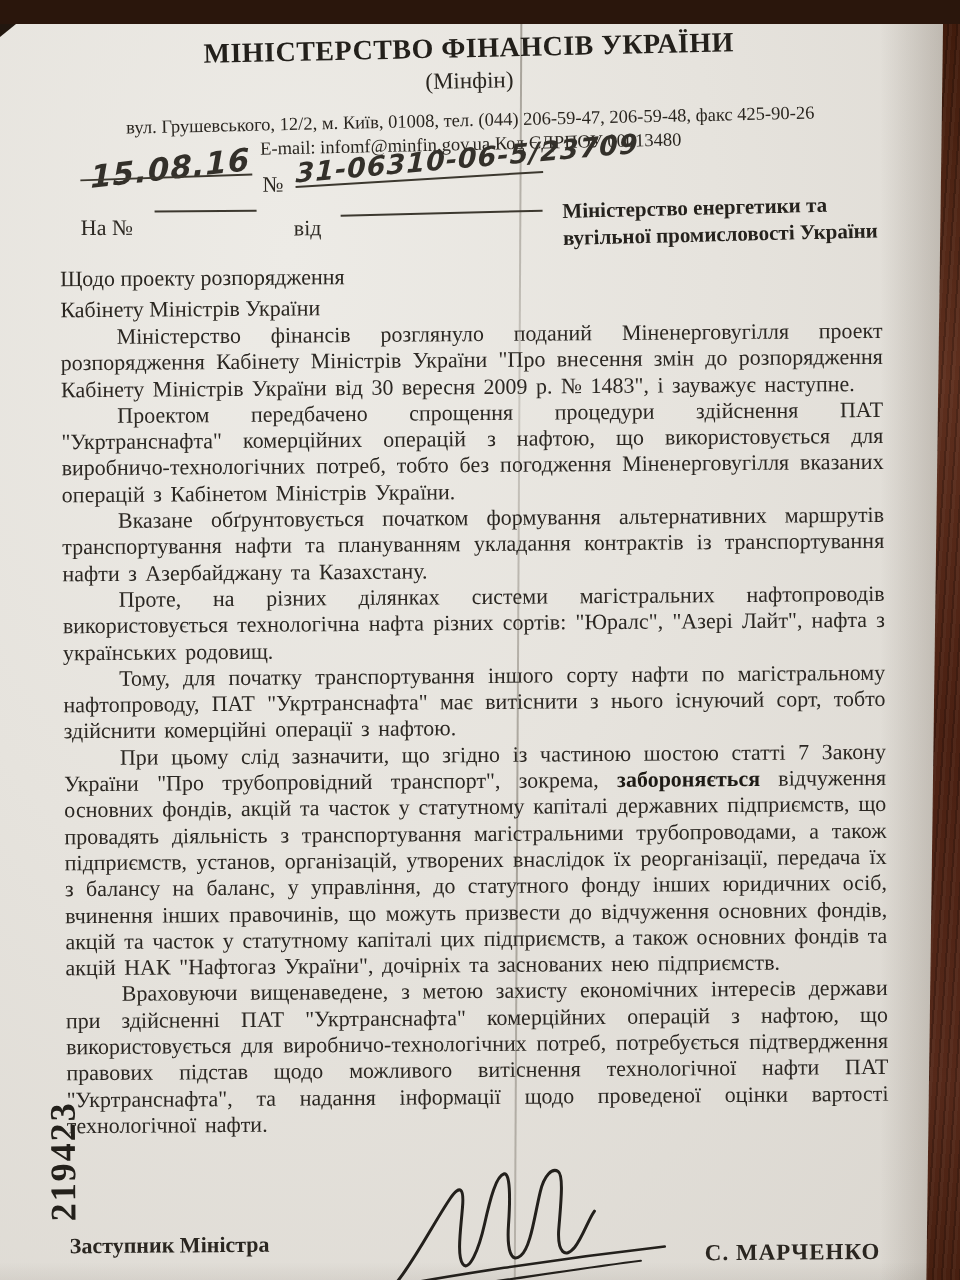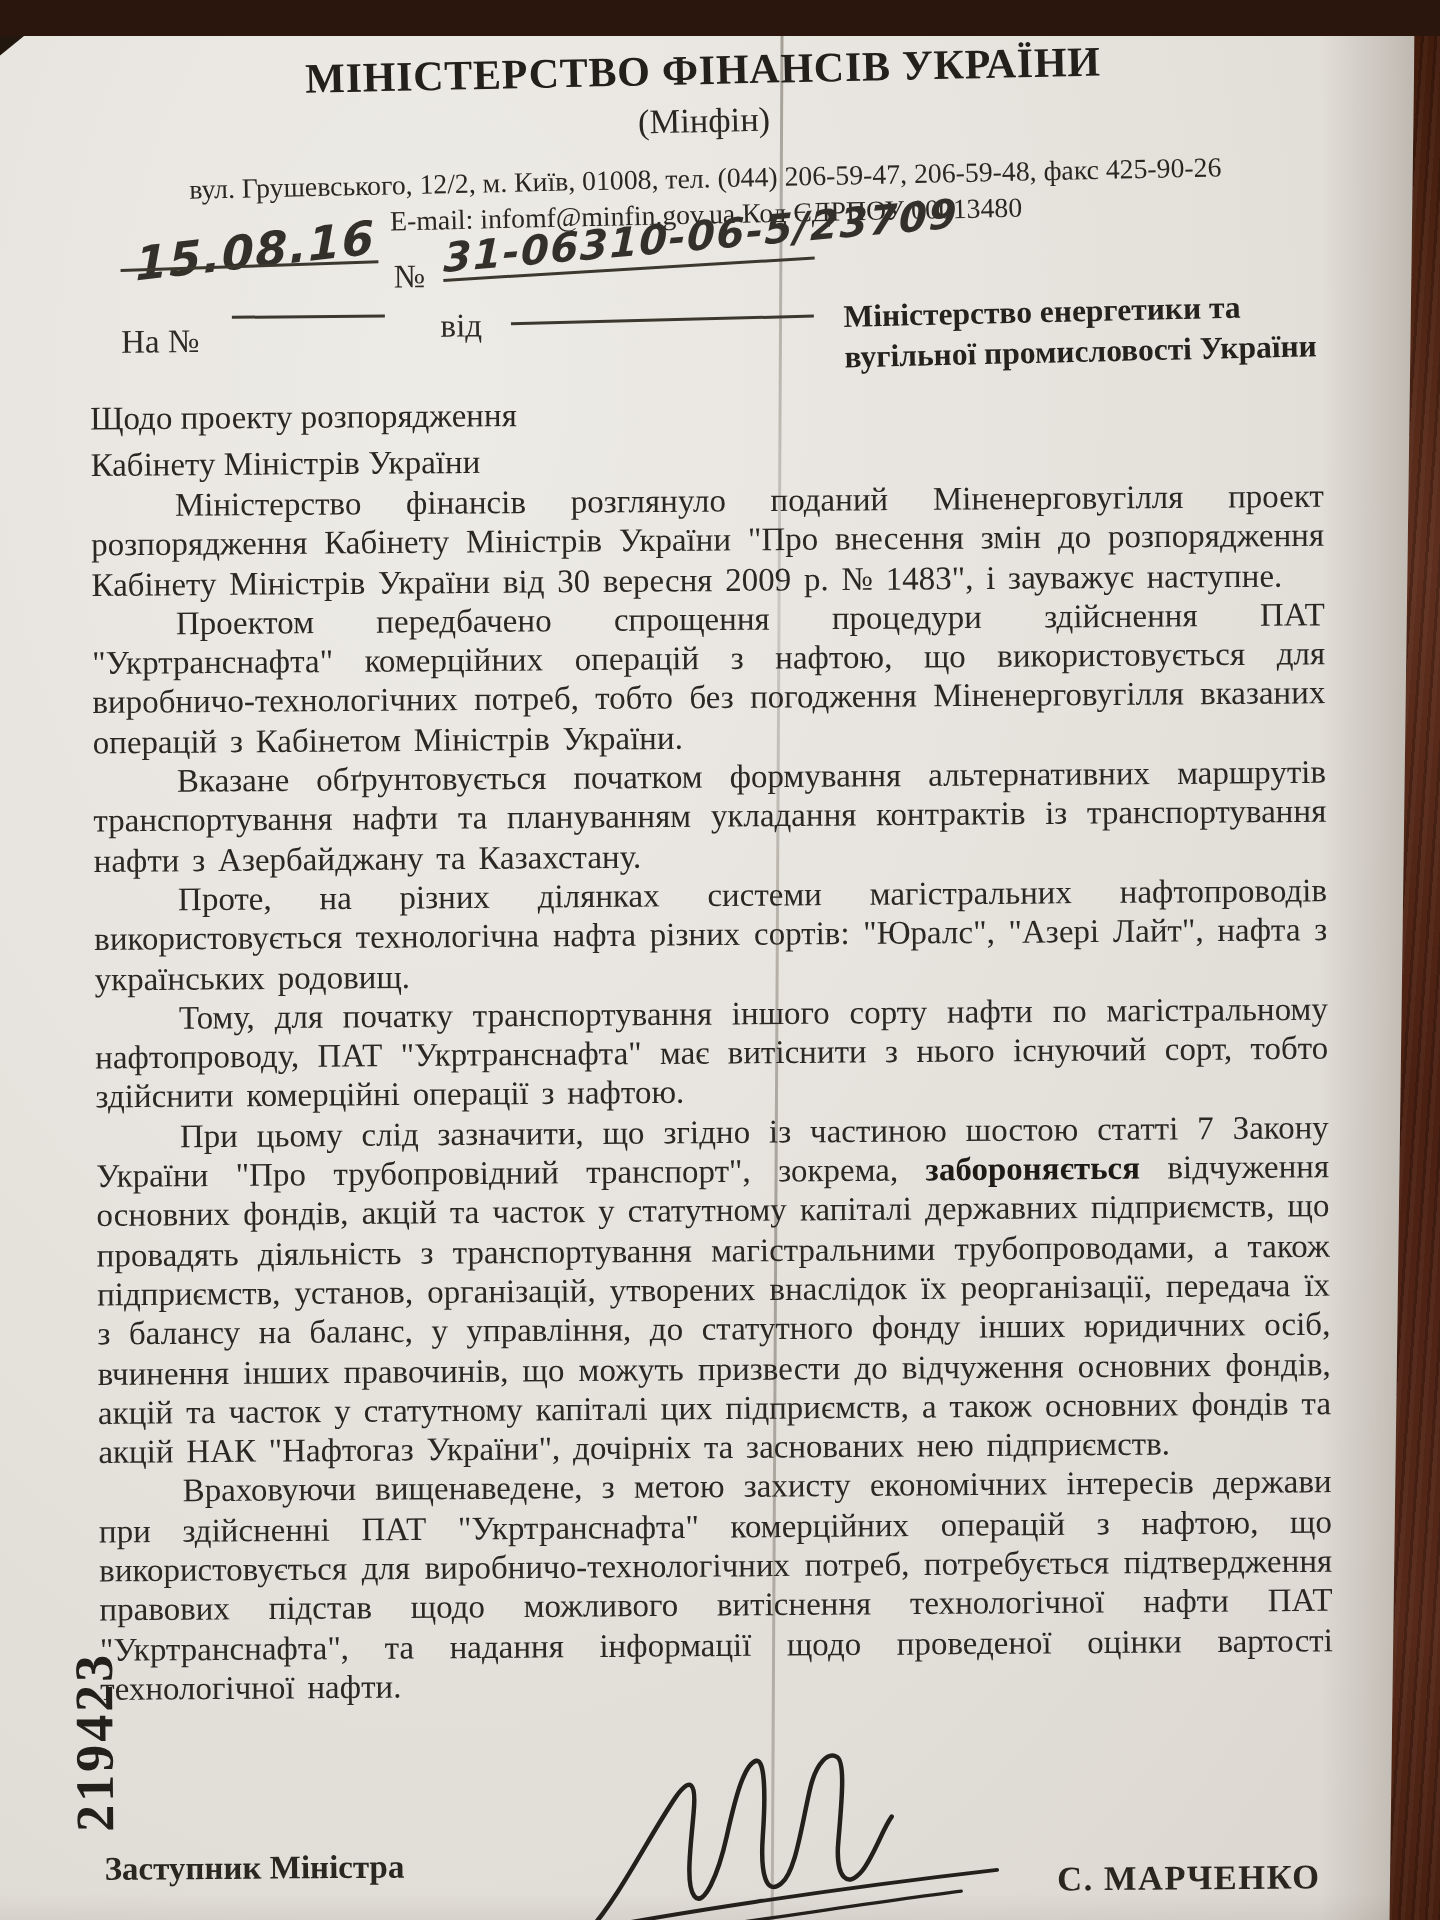--- a/index.html
+++ b/index.html
@@ -80,21 +80,21 @@
 
     <div class="hand" style="position:absolute;left:94px;top:132px;font-size:31px;transform:rotate(-6deg) skewX(-6deg);">15.08.16</div>
     <div class="ref-line" style="left:84px;top:150px;width:172px;transform:rotate(-1.5deg);"></div>
 
     <span class="printed-label" style="left:266px;top:146px;">№</span>
     <div class="hand" style="position:absolute;left:299px;top:132px;font-size:27px;transform:rotate(-4.5deg) skewX(-6deg);white-space:nowrap;">31-06310-06-5/23709</div>
     <div class="ref-line" style="left:299px;top:154px;width:248px;transform:rotate(-3deg);"></div>
 
     <span class="printed-label" style="left:84px;top:188px;">На №</span>
     <div class="ref-line" style="left:158px;top:184px;width:102px;"></div>
-    <span class="printed-label" style="left:297px;top:179px;">від</span>
+    <span class="printed-label" style="left:297px;top:190px;">від</span>
     <div class="ref-line" style="left:344px;top:188px;width:202px;transform:rotate(-1deg);"></div>
 
     <div class="recipient">
       <div>Міністерство енергетики та</div>
       <div>вугільної промисловості України</div>
     </div>
 
     <div class="subject">
       <div>Щодо проекту розпорядження</div>
       <div>Кабінету Міністрів України</div>

